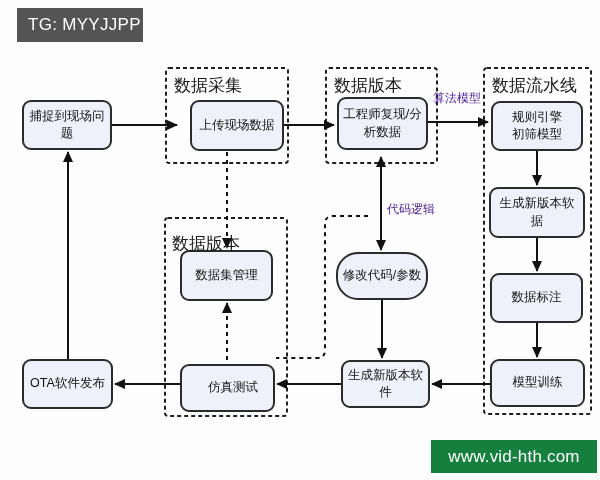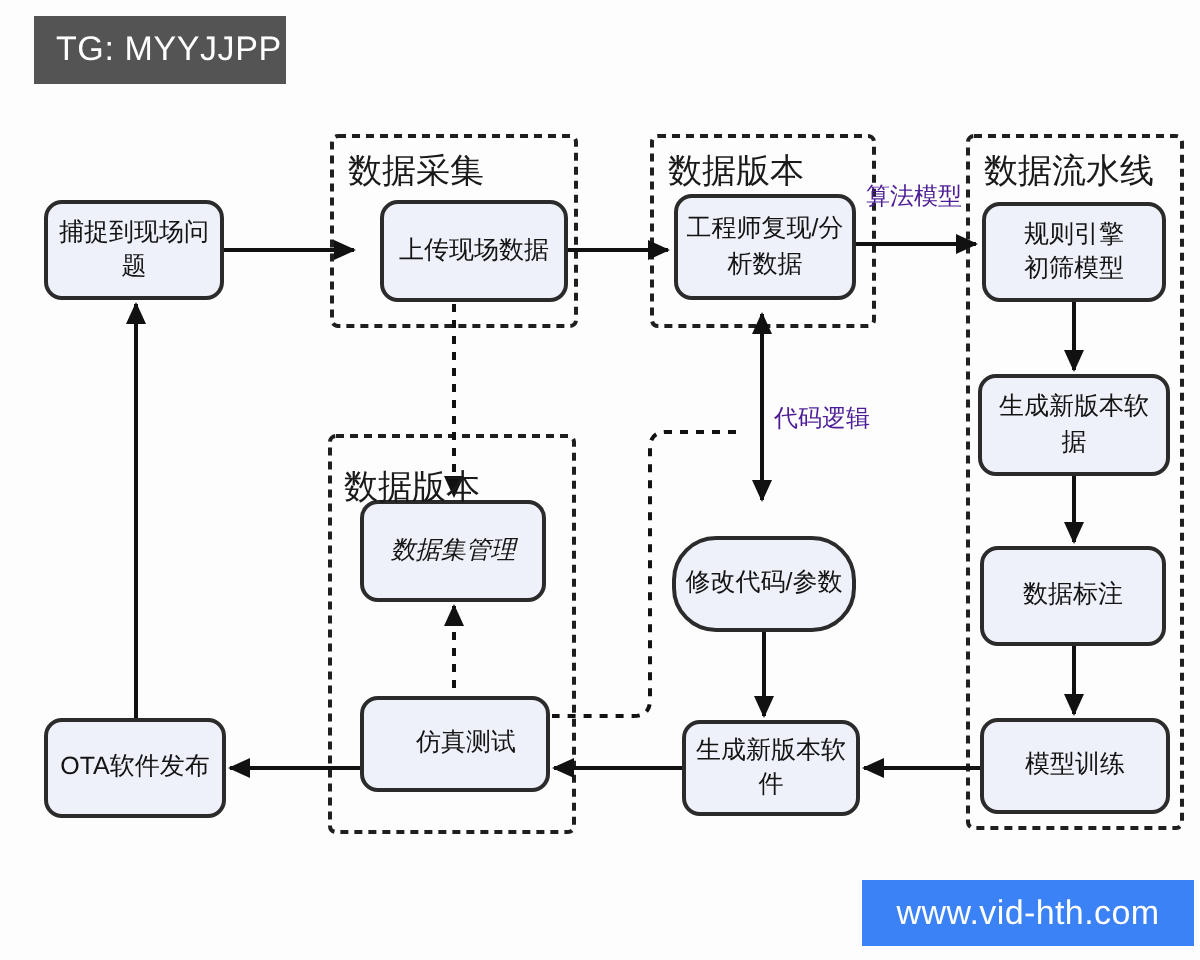--- a/index.html
+++ b/index.html
@@ -26,34 +26,34 @@
   }
   .watermark{
     position:absolute;z-index:5;color:#ffffff;
     display:flex;align-items:center;box-sizing:border-box;
   }
   .wm-tg{
     left:17px;top:8px;width:126px;height:34px;background:#545454;
     font-size:17px;padding-left:11px;letter-spacing:.3px;
   }
   .wm-site{
-    left:431px;top:440px;width:166px;height:33px;background:#3b82f6;
+    left:431px;top:440px;width:166px;height:33px;background:#15803d;
     font-size:17px;justify-content:center;letter-spacing:.2px;text-align:center;
   }
   
   .n-capture{left:22px;top:100px;width:90px;height:50px;}
   .n-upload{left:180px;top:100px;width:94px;height:51px;margin-left:10px;}
   .n-engineer{left:337px;top:97px;width:91px;height:53px;}
   .n-rule{left:491px;top:101px;width:92px;height:50px;}
   .n-filter{left:489px;top:187px;width:96px;height:51px;}
   .n-annot{left:490px;top:273px;width:93px;height:50px;}
   .n-train{left:490px;top:359px;width:95px;height:48px;}
-  .n-dataset{left:180px;top:250px;width:93px;height:51px;font-style:italic;}
-  .n-modify{left:336px;top:268px;width:92px;height:48px;border-radius:22px;}
-  .n-sim{left:180px;top:348px;width:95px;height:48px;padding-left:11px;}
+  .n-dataset{left:180px;top:250px;width:93px;height:51px;}
+  .n-modify{left:336px;top:252px;width:92px;height:48px;border-radius:22px;}
+  .n-sim{left:180px;top:364px;width:95px;height:48px;padding-left:11px;}
   .n-newver{left:341px;top:360px;width:89px;height:48px;}
   .n-ota{left:22px;top:359px;width:91px;height:50px;}
 </style>
 </head>
 <body>
 
 <div class="stage">
 
   <svg class="wires" width="600" height="480" viewBox="0 0 600 480">
     <defs>

